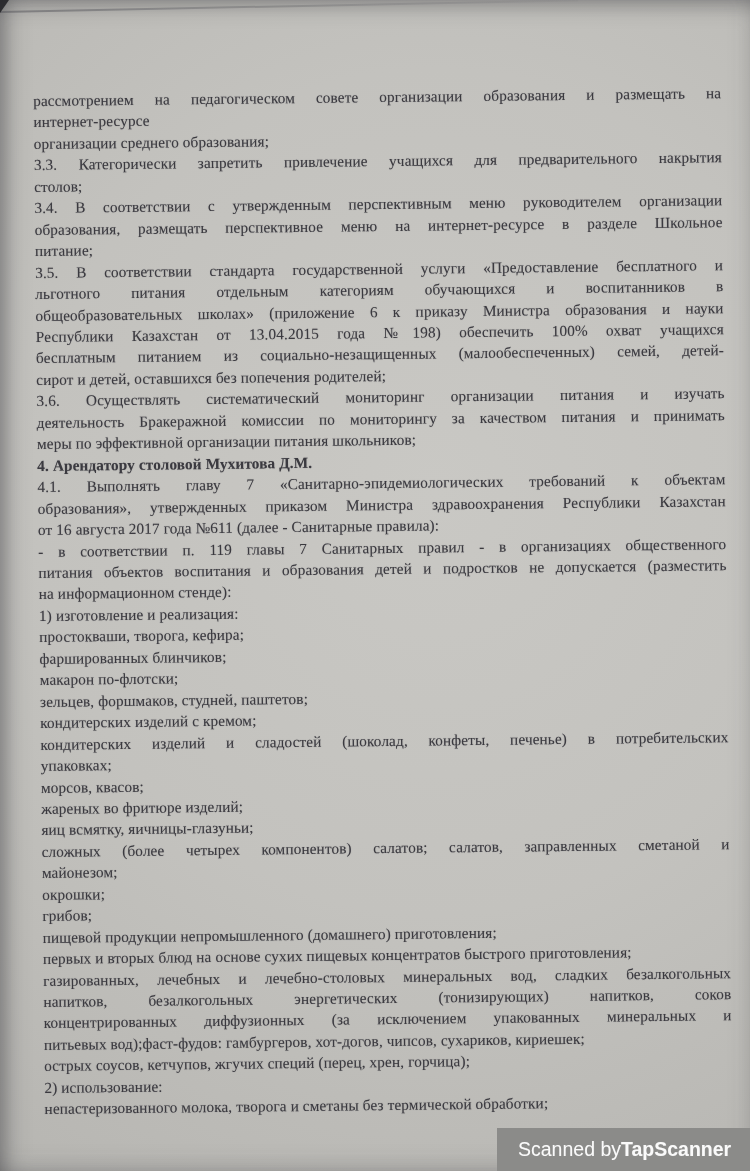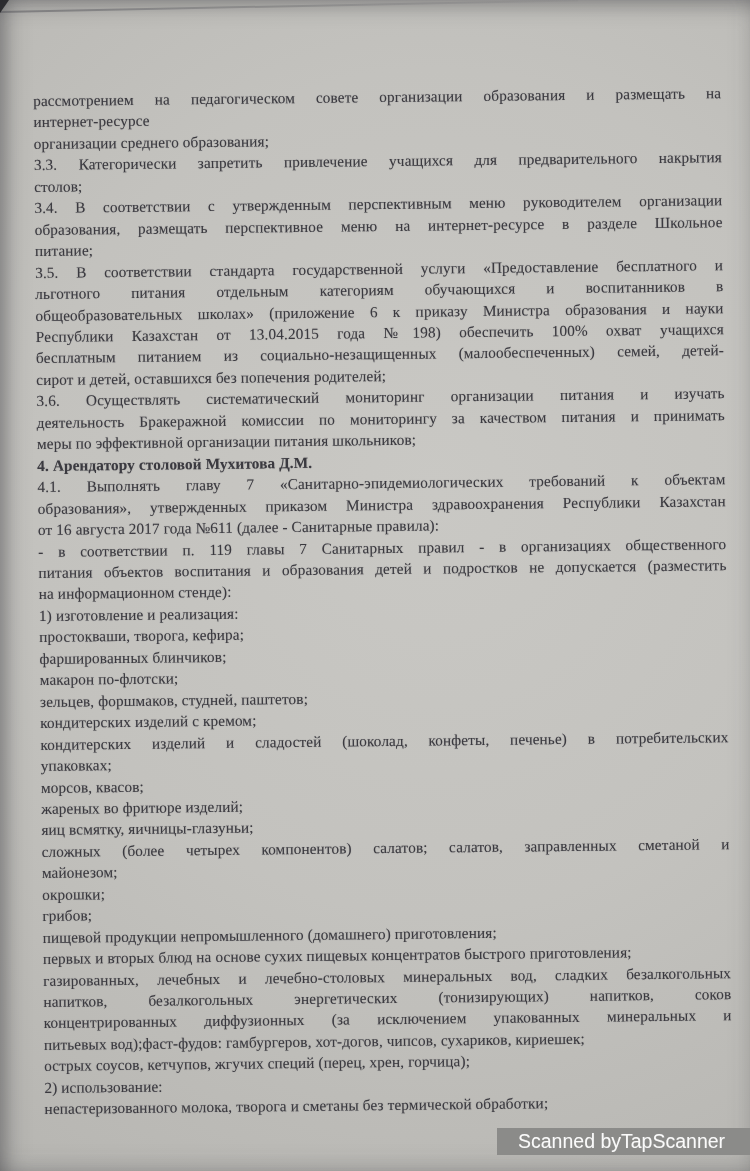--- a/index.html
+++ b/index.html
@@ -31,27 +31,27 @@
     position:absolute; left:33px; top:90px; width:688px;
     font-size:15.3px; line-height:21.45px; color:#3b3a40;
     letter-spacing:.1px;
     transform:rotate(-0.65deg); transform-origin:0 0;
     text-shadow:0 0 1px rgba(59,58,64,.38);
   }
   .line { white-space:nowrap; }
   .line.j { white-space:normal; text-align:justify; text-align-last:justify; }
   .line.b { font-weight:bold; }
   .scan-banner {
-    position:absolute; left:497px; top:1128px; width:253px; height:27px;
+    position:absolute; left:497px; top:1128px; width:253px; height:43px;
     background:#8b8b89; color:#fafafa;
     font-family:"Liberation Sans", sans-serif; font-size:19.5px;
     display:flex; align-items:center; padding-left:21px; box-sizing:border-box;
     text-shadow:0 0 1px rgba(255,255,255,.25);
   }
-  .scan-banner .brand { font-weight:400; }
+  .scan-banner .brand { font-weight:700; }
 </style>
 </head>
 <body>
 
 <div class="paper">
   <div class="edge-line"></div>
   <div class="corner-mark"></div>
 </div>
 
 <div class="doc" id="doc">

